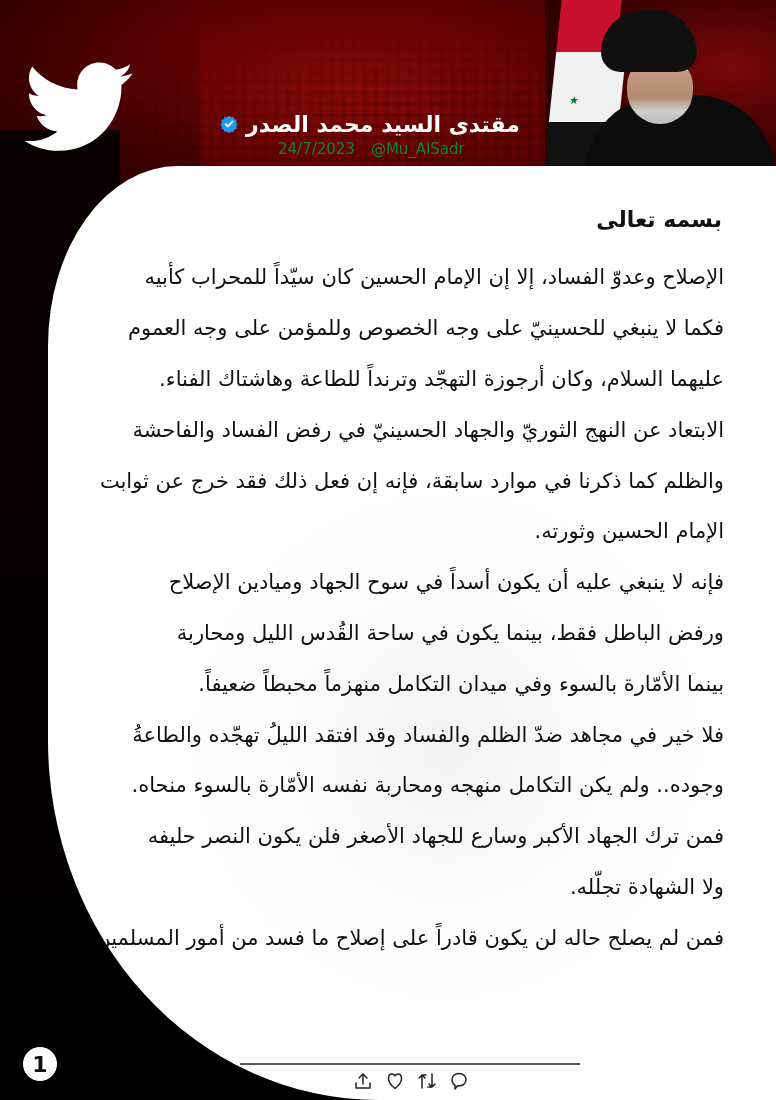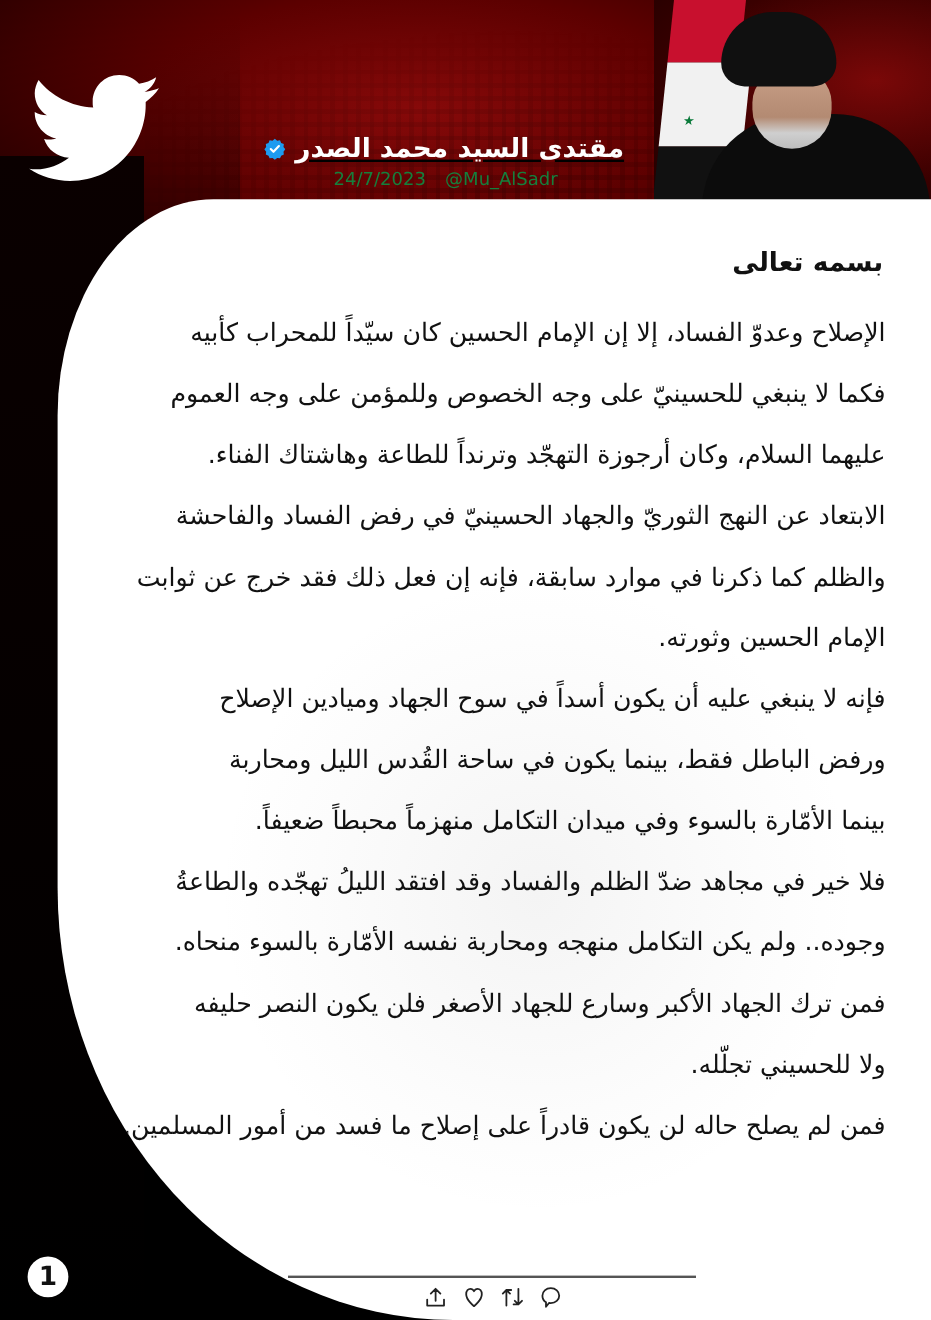--- a/index.html
+++ b/index.html
@@ -54,21 +54,21 @@
     position:absolute; left:82px; top:58px; width:66px; height:66px;
     background:linear-gradient(180deg,#c9a088 0%, #b38a72 60%, #cfcfcf 80%, #bdbdbd 100%);
     border-radius:30px 30px 36px 36px;
   }
   .person-turban {
     position:absolute; left:56px; top:10px; width:96px; height:62px;
     background:#101010; border-radius:48px 48px 22px 22px;
   }
   .header-name {
     position:absolute; left:220px; top:108px; width:300px; height:32px;
-    display:flex; align-items:center; gap:8px; direction:rtl; justify-content:center;text-decoration:underline;
+    display:flex; align-items:center; gap:8px; direction:rtl; justify-content:center;
   }
   .header-name .name {
     color:#fff; font-size:22px; font-weight:bold; white-space:nowrap;
   }
   .verified { width:22px; height:22px; }
   .header-meta {
     position:absolute; left:278px; top:140px; width:200px;
     display:flex; gap:16px; direction:ltr; color:#15803d; font-size:15px;
   }
   .card {
@@ -77,21 +77,21 @@
     border-top-left-radius:130px 180px;
     border-bottom-left-radius:330px 360px;
     overflow:hidden;
   }
   .watermark {
     position:absolute; left:140px; top:320px; width:520px; height:520px;
     border-radius:50%;
     background:radial-gradient(circle, rgba(235,235,235,0.55) 0%, rgba(245,245,245,0.3) 50%, transparent 72%);
   }
   .content {
-    position:absolute; right:38px; top:40px; width:640px;
+    position:absolute; right:52px; top:40px; width:640px;
     direction:rtl; text-align:right; color:#111;
   }
   .basmala {
     font-size:22px; font-weight:bold; letter-spacing:1px;
     margin-right:2px; margin-bottom:18px; line-height:28px;
   }
   .line {
     font-size:21px; line-height:20px; height:50.8px;
     display:flex; align-items:center; justify-content:flex-start;
     white-space:nowrap; font-weight:500;
@@ -154,21 +154,21 @@
     <div class="line">عليهما السلام، وكان أرجوزة التهجّد وترنداً للطاعة وهاشتاك الفناء.</div>
     <div class="line">الابتعاد عن النهج الثوريّ والجهاد الحسينيّ في رفض الفساد والفاحشة</div>
     <div class="line">والظلم كما ذكرنا في موارد سابقة، فإنه إن فعل ذلك فقد خرج عن ثوابت</div>
     <div class="line">الإمام الحسين وثورته.</div>
     <div class="line">فإنه لا ينبغي عليه أن يكون أسداً في سوح الجهاد وميادين الإصلاح</div>
     <div class="line">ورفض الباطل فقط، بينما يكون في ساحة القُدس الليل ومحاربة</div>
     <div class="line">بينما الأمّارة بالسوء وفي ميدان التكامل منهزماً محبطاً ضعيفاً.</div>
     <div class="line">فلا خير في مجاهد ضدّ الظلم والفساد وقد افتقد الليلُ تهجّده والطاعةُ</div>
     <div class="line">وجوده.. ولم يكن التكامل منهجه ومحاربة نفسه الأمّارة بالسوء منحاه.</div>
     <div class="line">فمن ترك الجهاد الأكبر وسارع للجهاد الأصغر فلن يكون النصر حليفه</div>
-    <div class="line">ولا للحسيني تجلّله.</div>
+    <div class="line">ولا الشهادة تجلّله.</div>
     <div class="line">فمن لم يصلح حاله لن يكون قادراً على إصلاح ما فسد من أمور المسلمين..</div>
   </div>
 </div>
 
 <div class="divider"></div>
 
 <div class="actions">
   <svg class="act" viewBox="0 0 20 20">
     <path fill="none" stroke="#222" stroke-width="1.5" stroke-linecap="round" stroke-linejoin="round" d="M10 13V3M6 7l4-4 4 4M3 12v5h14v-5"></path>
   </svg>

